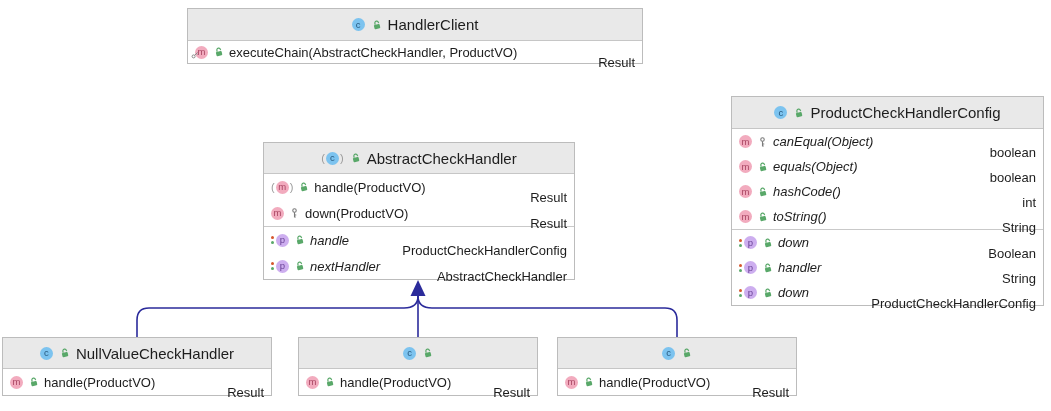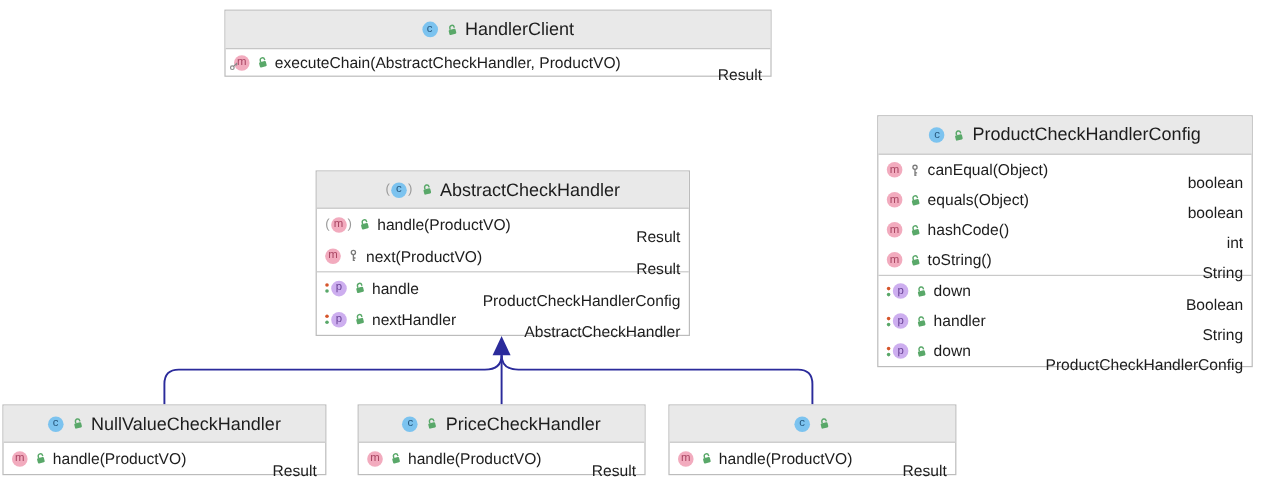--- a/index.html
+++ b/index.html
@@ -17,21 +17,21 @@
     display:flex;align-items:center;justify-content:center;gap:6px;
     font-size:15px;white-space:nowrap;
   }
   .row{
     display:flex;align-items:center;gap:5px;padding:0 7px;
     font-size:13px;white-space:nowrap;box-sizing:border-box;
   }
   .sep{border-top:1px solid #c9c9c9;}
   .name{flex:0 0 auto;}
   .type{margin-left:auto;padding-left:8px;margin-top:21px;}
-  .it{}
+  .it{font-style:italic;}
 
   
   .ci{
     width:13px;height:13px;border-radius:50%;flex:0 0 auto;
     display:inline-flex;align-items:center;justify-content:center;
     font-size:9.5px;line-height:1;font-family:"Liberation Sans",sans-serif;
   }
   .ci.c{background:#7cc3ef;color:#27597f;}
   .ci.m{background:#f2abbe;color:#a94663;}
   .ci.p{background:#cdaeef;color:#6a4397;}
@@ -124,21 +124,21 @@
       <span class="type">Result</span>
     </div>
     <div class="row" style="height:26px;">
       <span class="ci m">m</span>
       <span class="glyph">
         <svg width="11" height="12" viewBox="0 0 12 12">
             <circle cx="6" cy="3.2" r="1.9" fill="none" stroke="#7a7a7a" stroke-width="1.2"></circle>
             <path d="M6 5.1 V11 M6 8.2 h1.9 M6 10.3 h1.4" stroke="#7a7a7a" stroke-width="1.2" fill="none"></path>
           </svg>
       </span>
-      <span class="name">next(ProductVO)</span>
+      <span class="name">down(ProductVO)</span>
       <span class="type">Result</span>
     </div>
     <div class="sep"></div>
     <div class="row" style="height:26px;">
       <span class="prop-wrap">
         <span class="dots">
             <span class="dot r"></span>
             <span class="dot g"></span>
           </span>
         <span class="ci p">p</span>
@@ -306,21 +306,20 @@
 
   <div class="box" style="left:298px;top:337px;width:240px;">
     <div class="hdr" style="height:30px;">
       <span class="ci c">c</span>
       <span class="glyph">
         <svg width="11" height="12" viewBox="0 0 12 12" style="transform:rotate(-14deg)">
             <rect x="3" y="5.4" width="6.4" height="4.8" rx="1" fill="#59a869"></rect>
             <path d="M4.7 5.4 V3.9 a2 2 0 0 1 4 0 V4.6" fill="none" stroke="#59a869" stroke-width="1.3"></path>
           </svg>
       </span>
-      <span>PriceCheckHandler</span>
     </div>
     <div class="row" style="height:26px;">
       <span class="ci m">m</span>
       <span class="glyph">
         <svg width="11" height="12" viewBox="0 0 12 12" style="transform:rotate(-14deg)">
             <rect x="3" y="5.4" width="6.4" height="4.8" rx="1" fill="#59a869"></rect>
             <path d="M4.7 5.4 V3.9 a2 2 0 0 1 4 0 V4.6" fill="none" stroke="#59a869" stroke-width="1.3"></path>
           </svg>
       </span>
       <span class="name">handle(ProductVO)</span>

